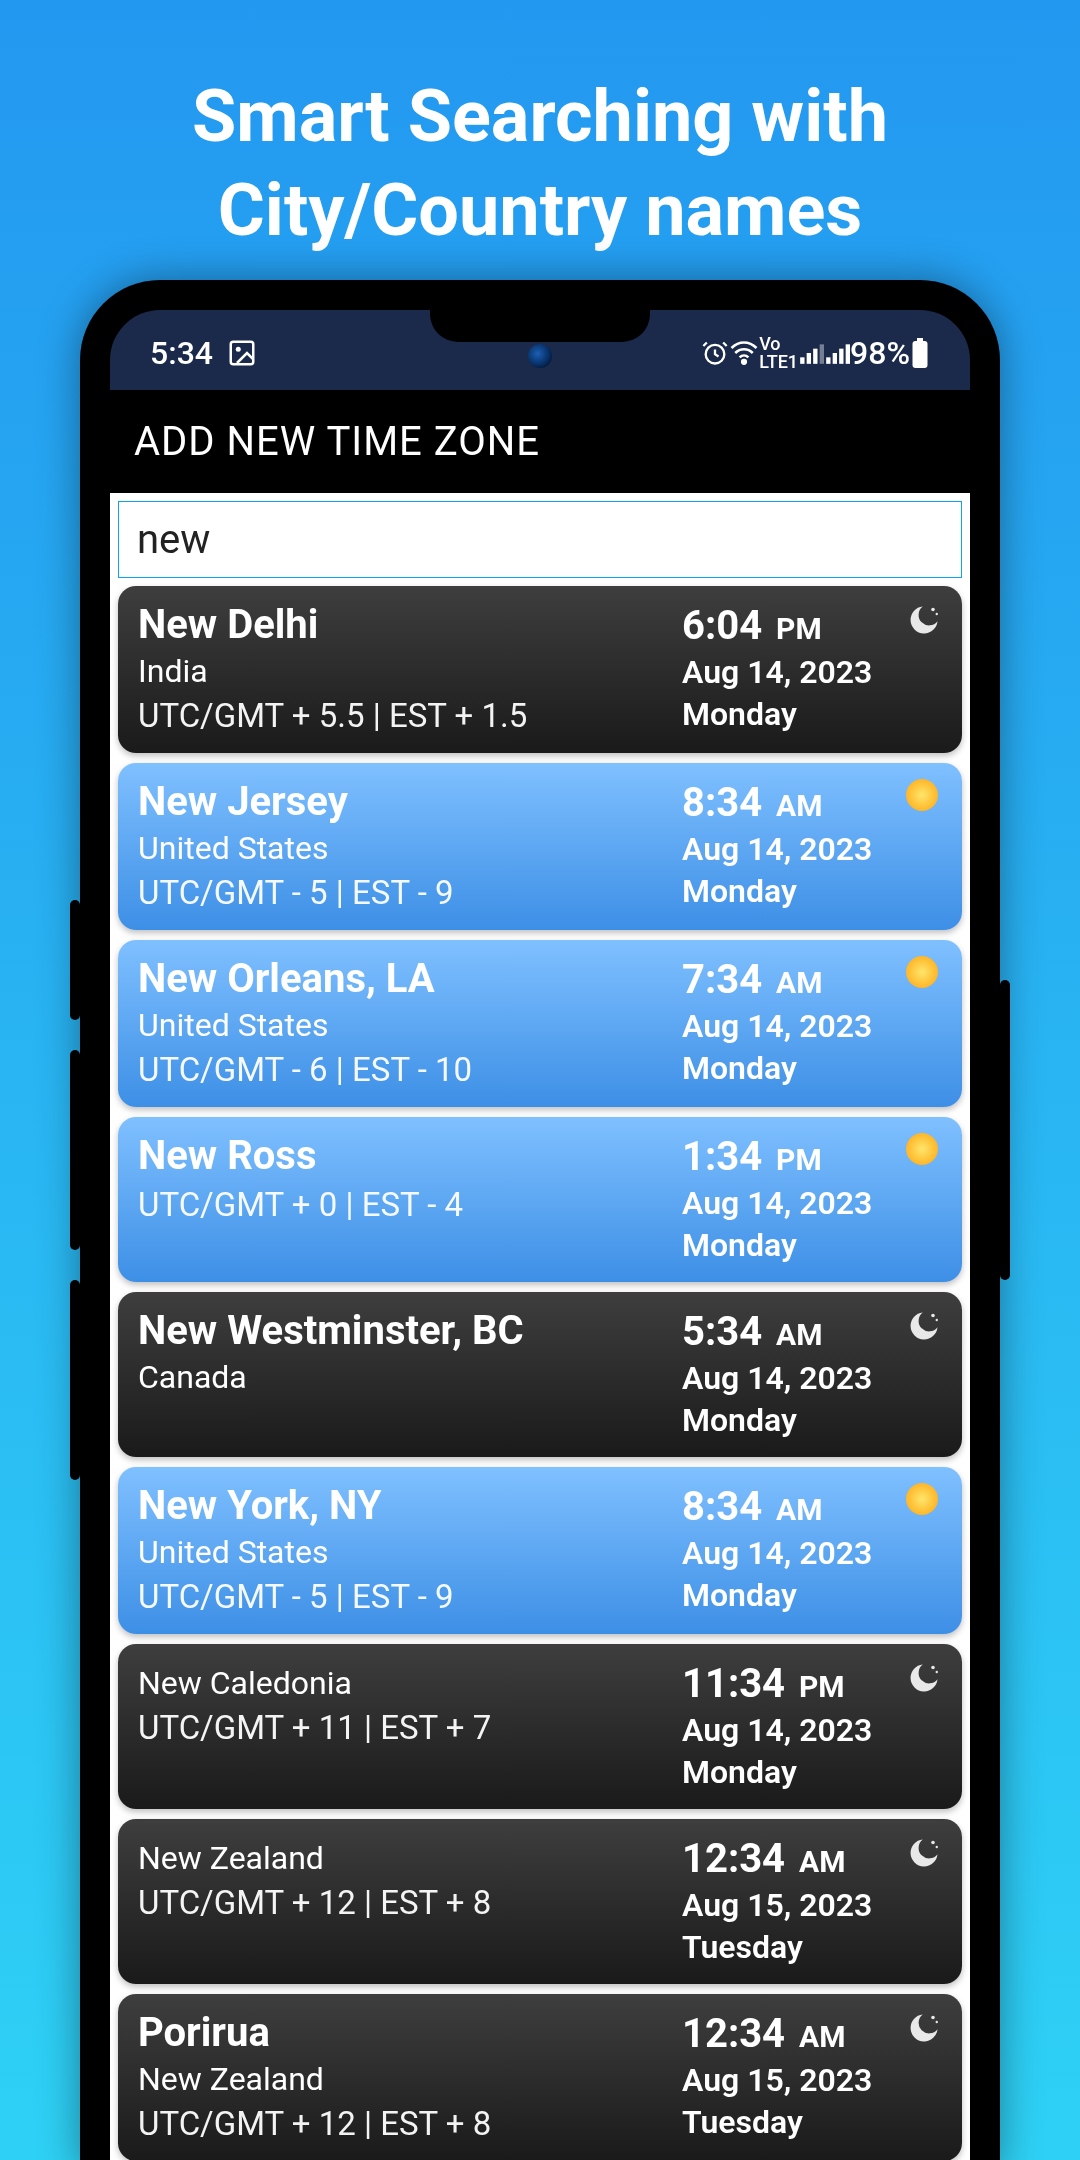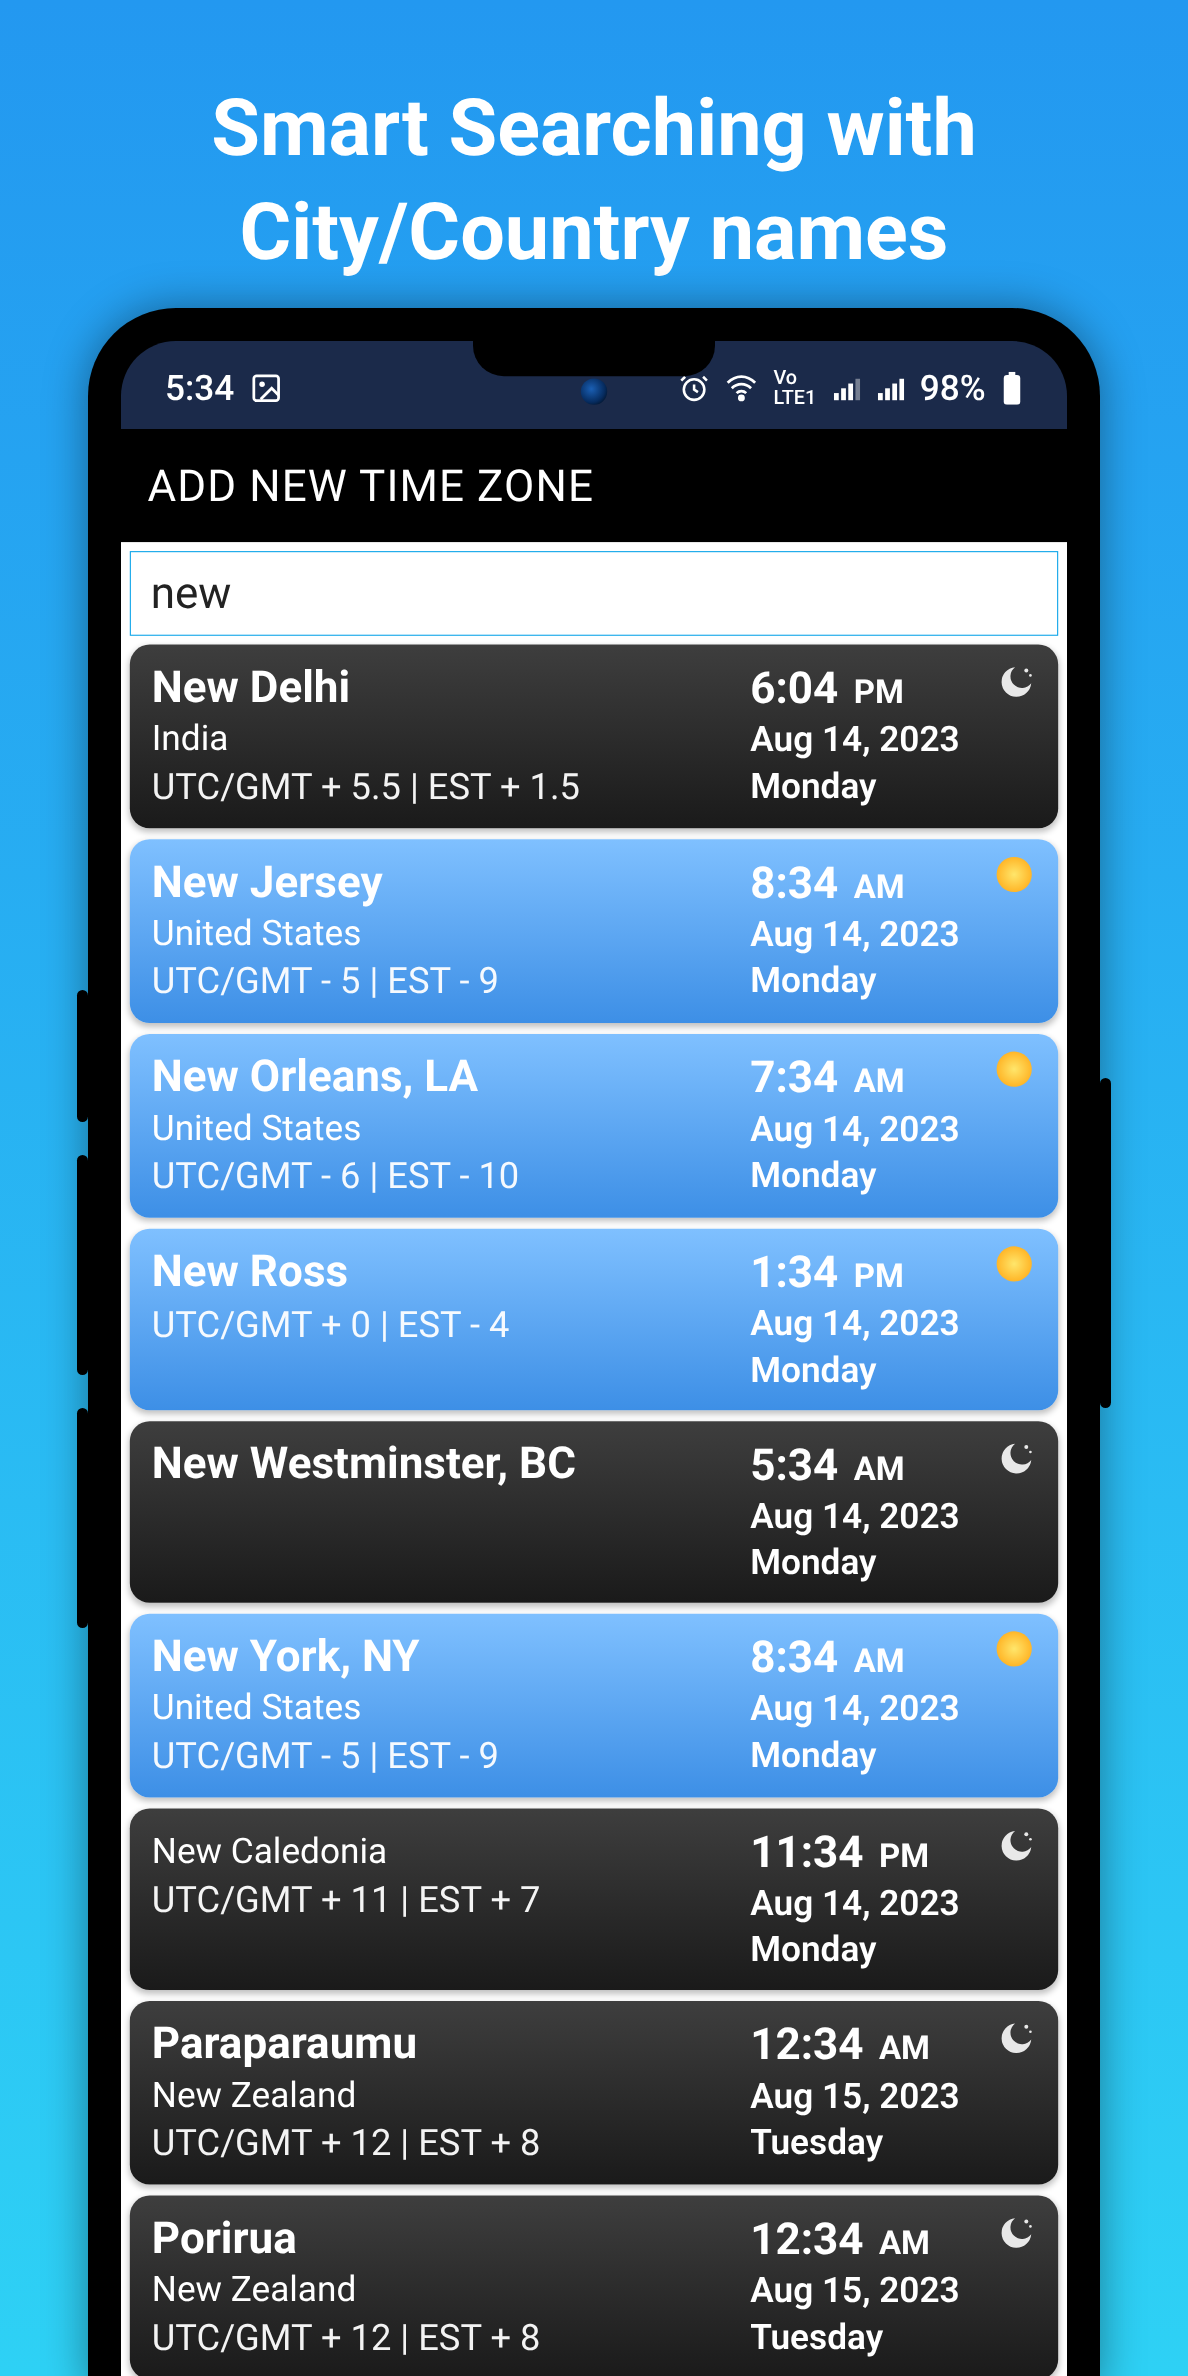--- a/index.html
+++ b/index.html
@@ -62,21 +62,21 @@
     display: flex;
     justify-content: space-between;
     align-items: center;
     padding: 20px 40px 14px;
     color: #fff;
     font-size: 32px;
     font-weight: 500;
     height: 80px;
   }
   .status-left { display: flex; align-items: center; gap: 14px; }
-  .status-right { display: flex; align-items: center; gap: 14px; }
+  .status-right { display: flex; align-items: center; gap: 0; }
   .status-right svg, .status-left svg { display: block; }
   .app {
     background: rgba(0,0,0,0.55);
     padding: 0 0 0 0;
   }
   .overlay {
     background: #fff;
     margin: 0 0 0 0;
   }
   .title-bar {
@@ -275,20 +275,21 @@
                 <div class="date">Aug 14, 2023</div>
                 <div class="day">Monday</div>
               </div>
               <div class="dnicon">
                 <div class="sun-glyph"></div>
               </div>
             </div>
             <div class="card dark">
               <div class="card-left">
                 <div class="city">New Westminster, BC</div>
+                <div class="country">Canada</div>
               </div>
               <div class="card-right">
                 <div class="time">5:34 <span class="ampm">AM</span></div>
                 <div class="date">Aug 14, 2023</div>
                 <div class="day">Monday</div>
               </div>
               <div class="dnicon"><svg class="moon" width="36" height="36" viewBox="0 0 24 24" fill="#e8e8e8">
                   <path d="M21 12.8A9 9 0 1111.2 3a7 7 0 109.8 9.8z"></path>
                   <circle cx="18" cy="5" r="1.2"></circle>
                   <circle cx="20.5" cy="8" r="0.8"></circle>
@@ -320,21 +321,20 @@
                 <div class="day">Monday</div>
               </div>
               <div class="dnicon"><svg class="moon" width="36" height="36" viewBox="0 0 24 24" fill="#e8e8e8">
                   <path d="M21 12.8A9 9 0 1111.2 3a7 7 0 109.8 9.8z"></path>
                   <circle cx="18" cy="5" r="1.2"></circle>
                   <circle cx="20.5" cy="8" r="0.8"></circle>
                 </svg></div>
             </div>
             <div class="card dark">
               <div class="card-left">
-                <div class="city">Paraparaumu</div>
                 <div class="country">New Zealand</div>
                 <div class="offset">UTC/GMT + 12 | EST + 8</div>
               </div>
               <div class="card-right">
                 <div class="time">12:34 <span class="ampm">AM</span></div>
                 <div class="date">Aug 15, 2023</div>
                 <div class="day">Tuesday</div>
               </div>
               <div class="dnicon"><svg class="moon" width="36" height="36" viewBox="0 0 24 24" fill="#e8e8e8">
                   <path d="M21 12.8A9 9 0 1111.2 3a7 7 0 109.8 9.8z"></path>

